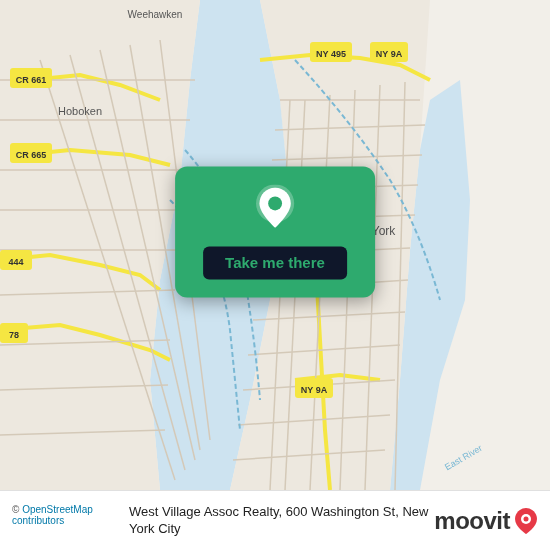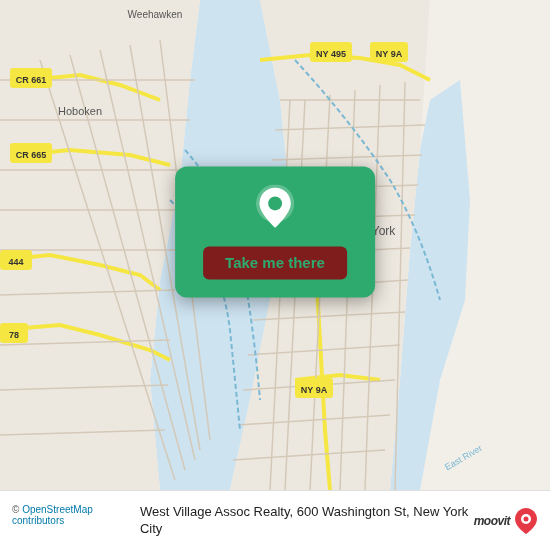--- a/index.html
+++ b/index.html
@@ -44,21 +44,21 @@
       min-width: 180px;
     }
 
     #location-pin-icon {
       width: 52px;
       height: 52px;
       margin-bottom: 10px;
     }
 
     #take-me-there-btn {
-      background: #7f1d1d;
+      background: #0f172a;
       color: #2eaa6e;
       border: none;
       border-radius: 6px;
       padding: 8px 22px;
       font-size: 15px;
       font-weight: 600;
       cursor: pointer;
       white-space: nowrap;
     }
 
@@ -92,25 +92,24 @@
       line-height: 1.3;
     }
 
     #moovit-logo {
       display: flex;
       align-items: center;
       gap: 4px;
     }
 
     #moovit-text {
-      font-size: 12px;
+      font-size: 24px;
       font-weight: 700;
       color: #333;
       letter-spacing: -0.5px;
-      font-style: italic;
     }
 
     #moovit-pin {
       width: 24px;
       height: 28px;
     }
 
     .osm-link {
       color: #0078a8;
       text-decoration: none;

